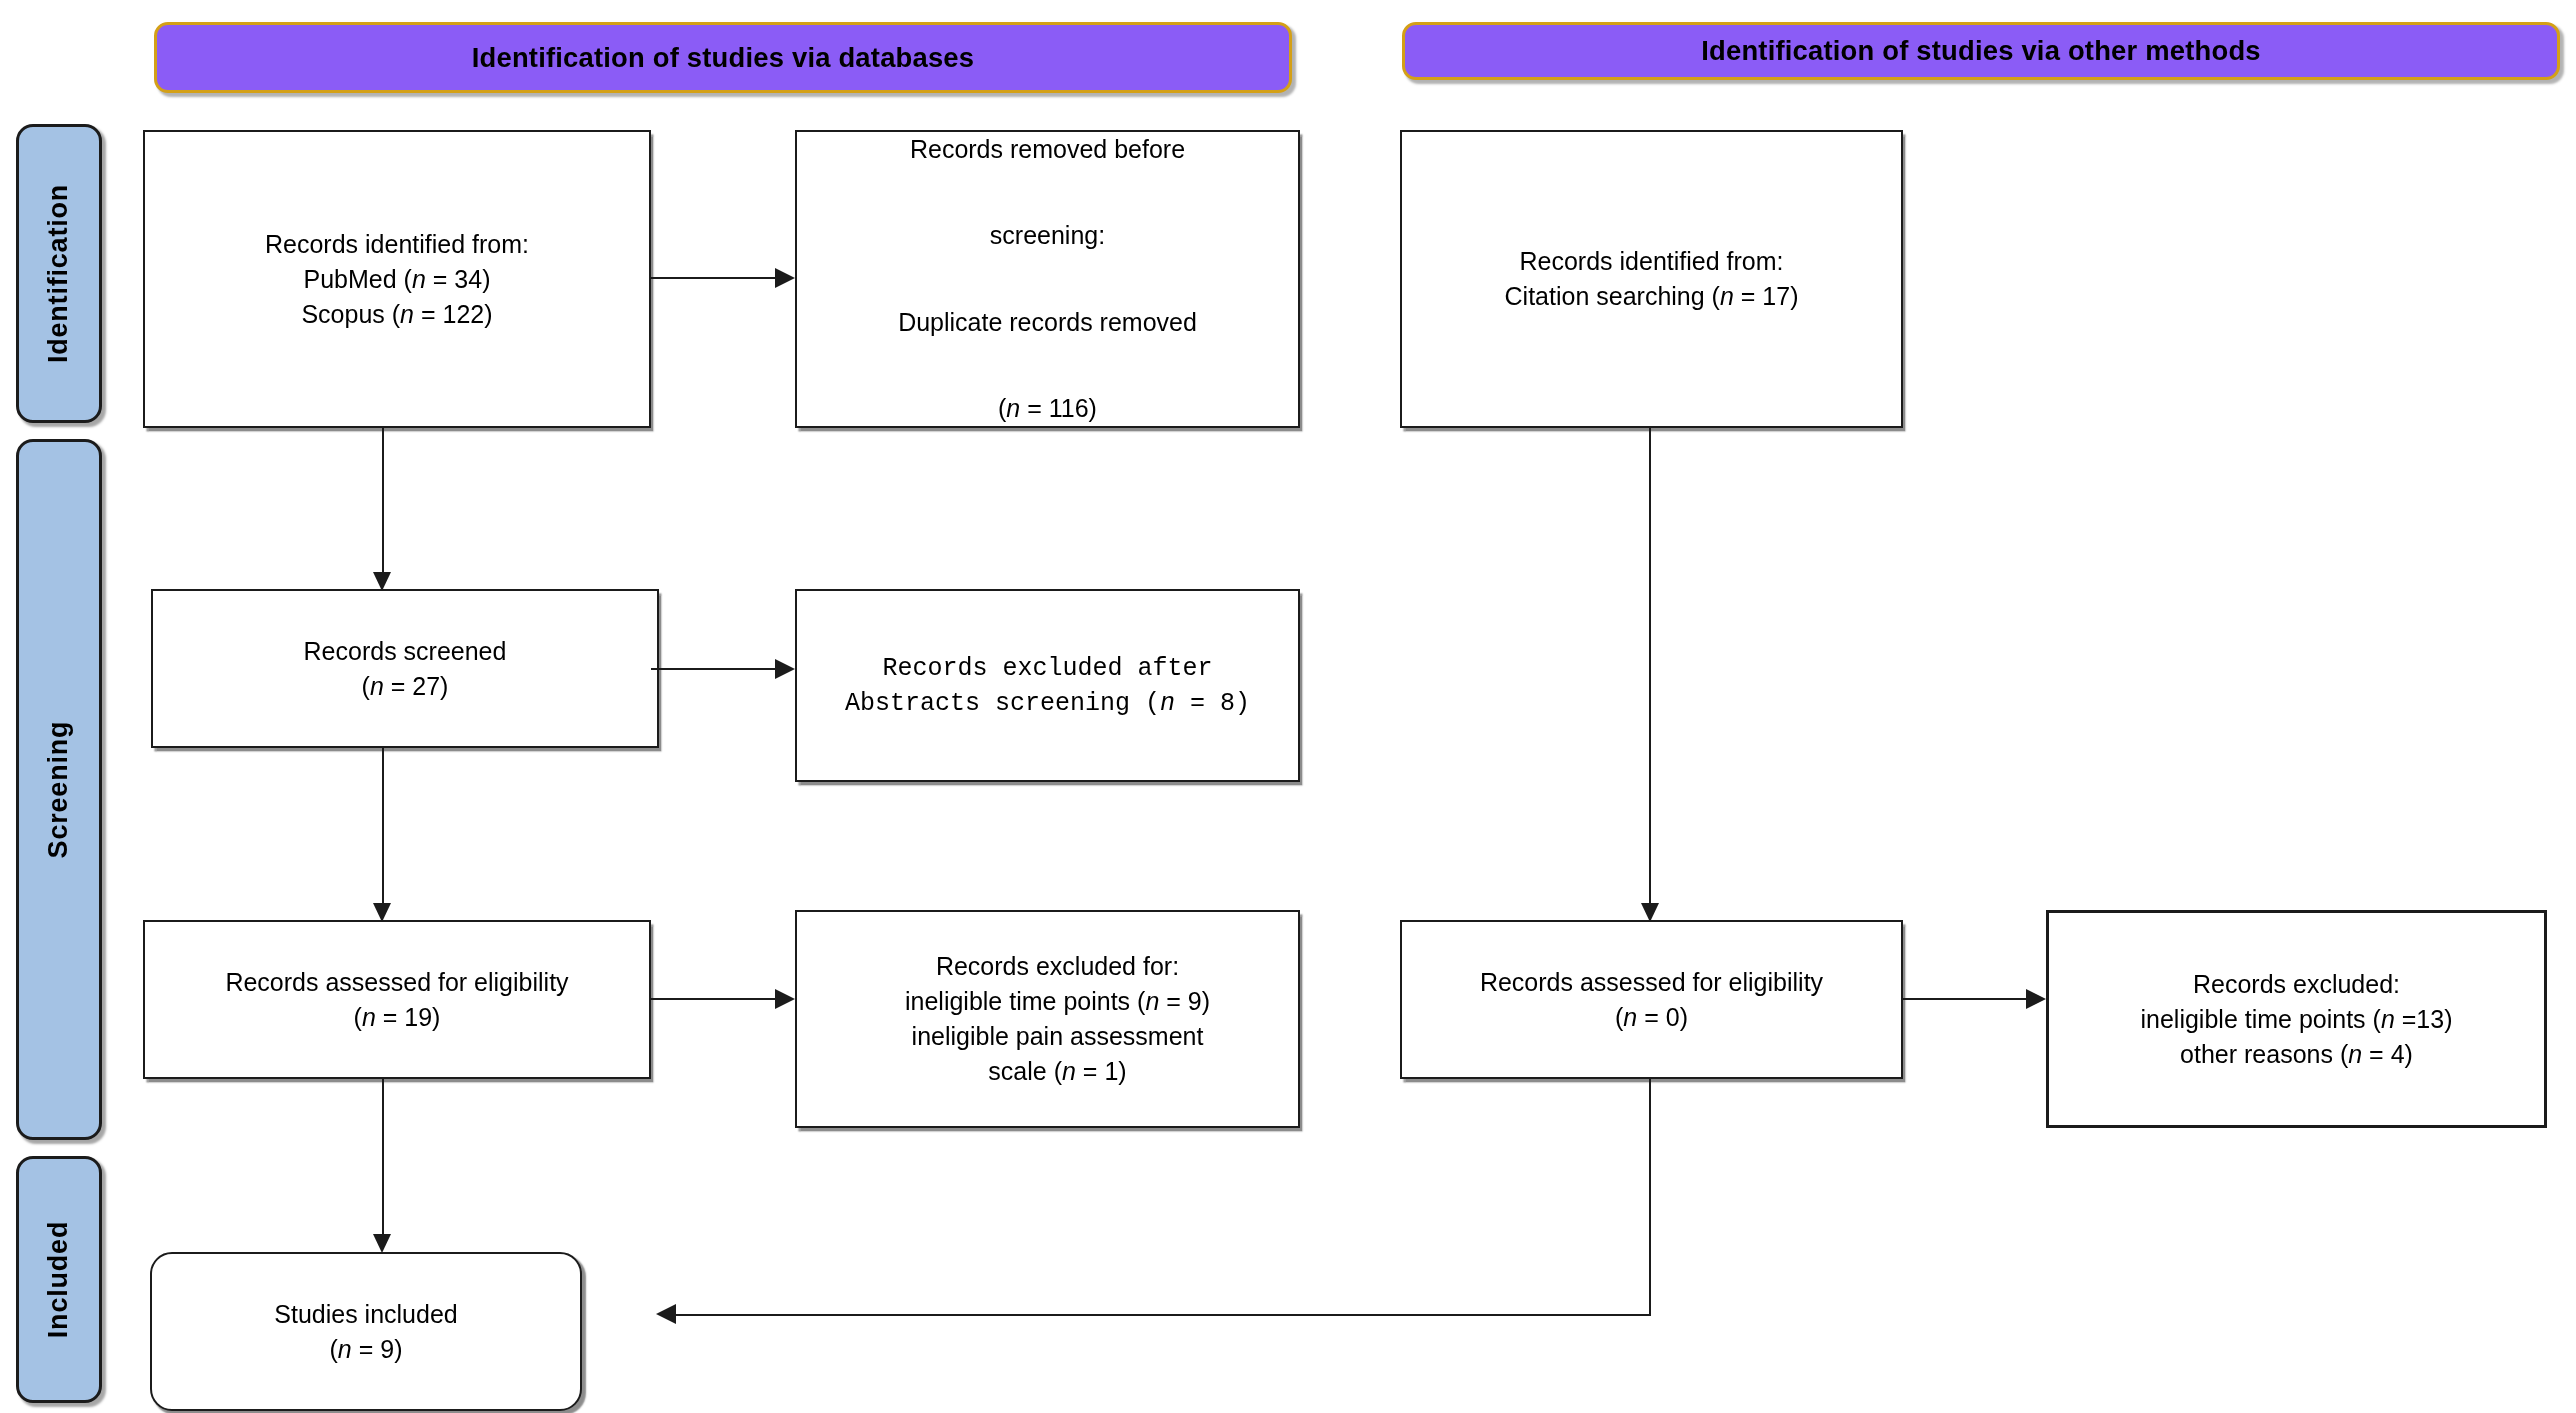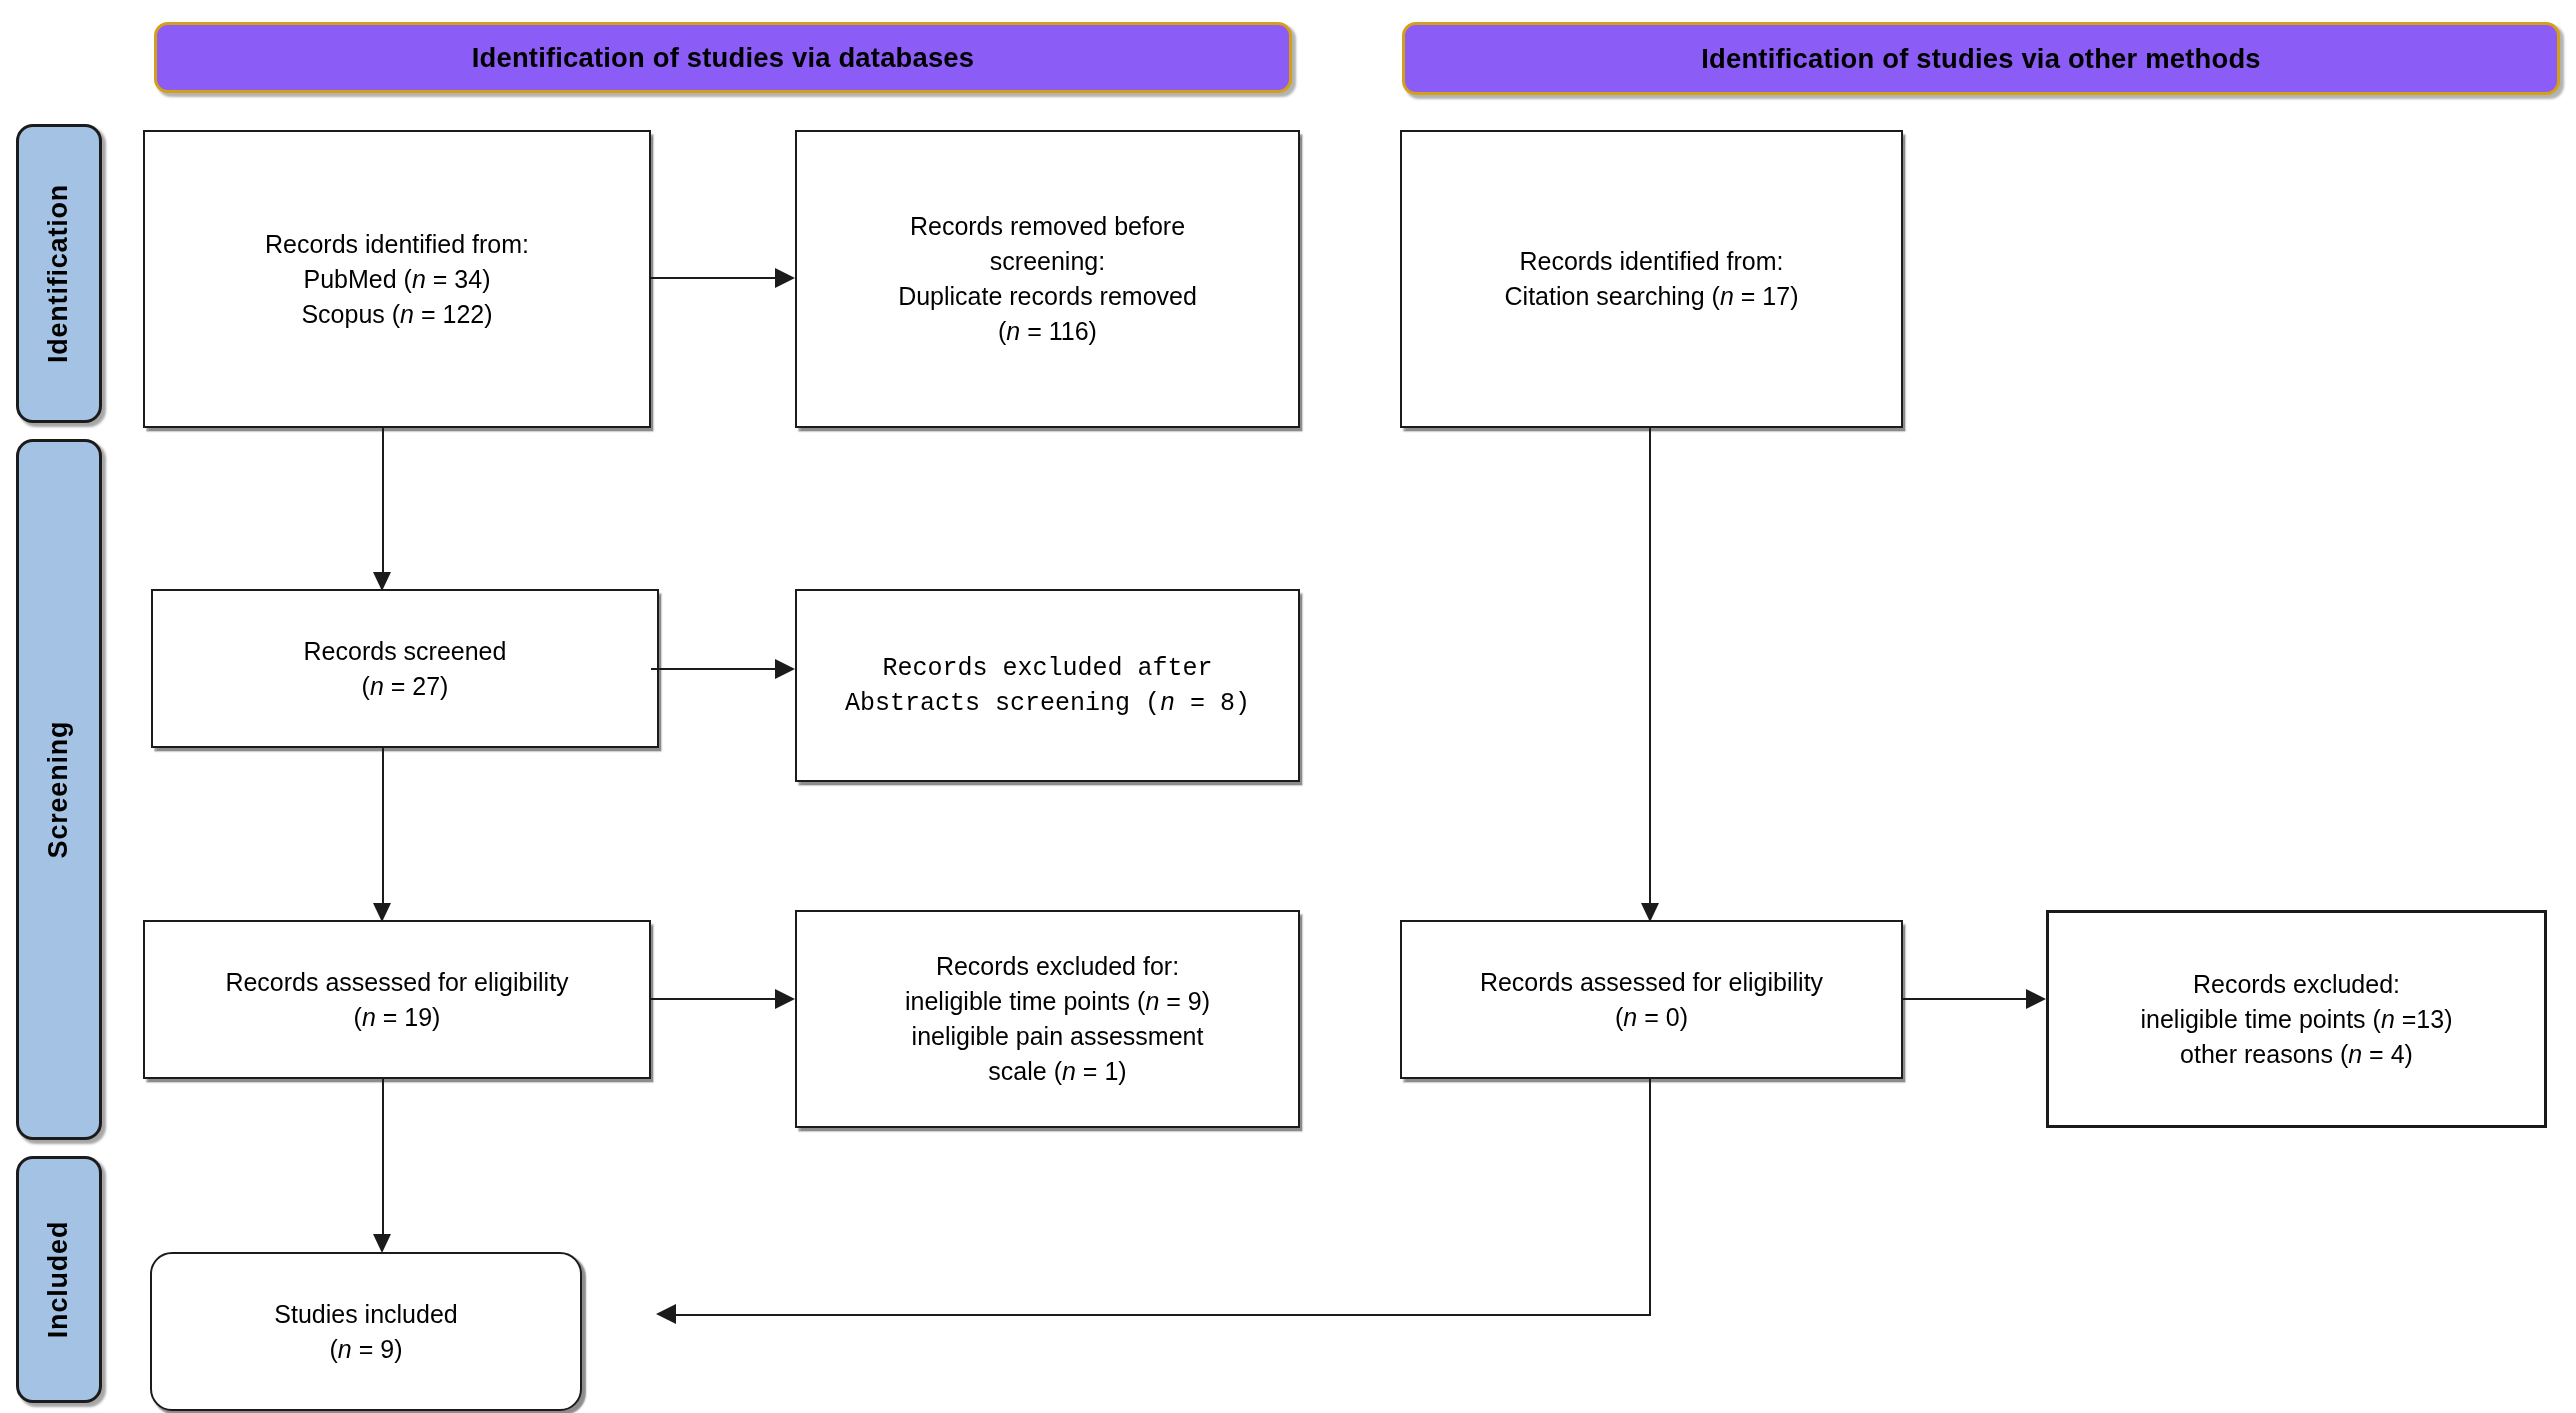--- a/index.html
+++ b/index.html
@@ -109,21 +109,21 @@
 </style>
 </head>
 <body>
 
 <div id="canvas">
 
   <div class="hdr" style="left:154px; top:22px; width:1138px; height:71px;">
     <span>Identification of studies via databases</span>
   </div>
 
-  <div class="hdr" style="left:1402px; top:22px; width:1158px; height:73px;justify-content:center;">
+  <div class="hdr" style="left:1402px; top:22px; width:1158px; height:58px;justify-content:center;">
     <span>Identification of studies via other methods</span>
   </div>
 
   <div class="stage" style="left:15.7px; top:124px; width:86px; height:299px;">
     <span>Identification</span>
   </div>
 
   <div class="stage" style="left:15.7px; top:439px; width:86px; height:701px;">
     <span>Screening</span>
   </div>
@@ -131,21 +131,21 @@
   <div class="stage" style="left:15.7px; top:1156px; width:86px; height:247px;">
     <span>Included</span>
   </div>
 
   <div class="box" style="left:143px; top:130px; width:508px; height:298px;">
     <div class="ln">Records identified from:</div>
     <div class="ln"><span>PubMed (</span><i>n</i><span> = 34)</span></div>
     <div class="ln"><span>Scopus (</span><i>n</i><span> = 122)</span></div>
   </div>
 
-  <div class="box" style="left:795px; top:130px; width:505px; height:298px;">
+  <div class="box" style="left:795px; top:130px; width:505px; height:298px;justify-content:space-between;">
     <div class="ln">Records removed before</div>
     <div class="ln">screening:</div>
     <div class="ln">Duplicate records removed</div>
     <div class="ln"><span>(</span><i>n</i><span> = 116)</span></div>
   </div>
 
   <div class="box" style="left:1400px; top:130px; width:503px; height:298px;">
     <div class="ln">Records identified from:</div>
     <div class="ln"><span>Citation searching (</span><i>n</i><span> = 17)</span></div>
   </div>

